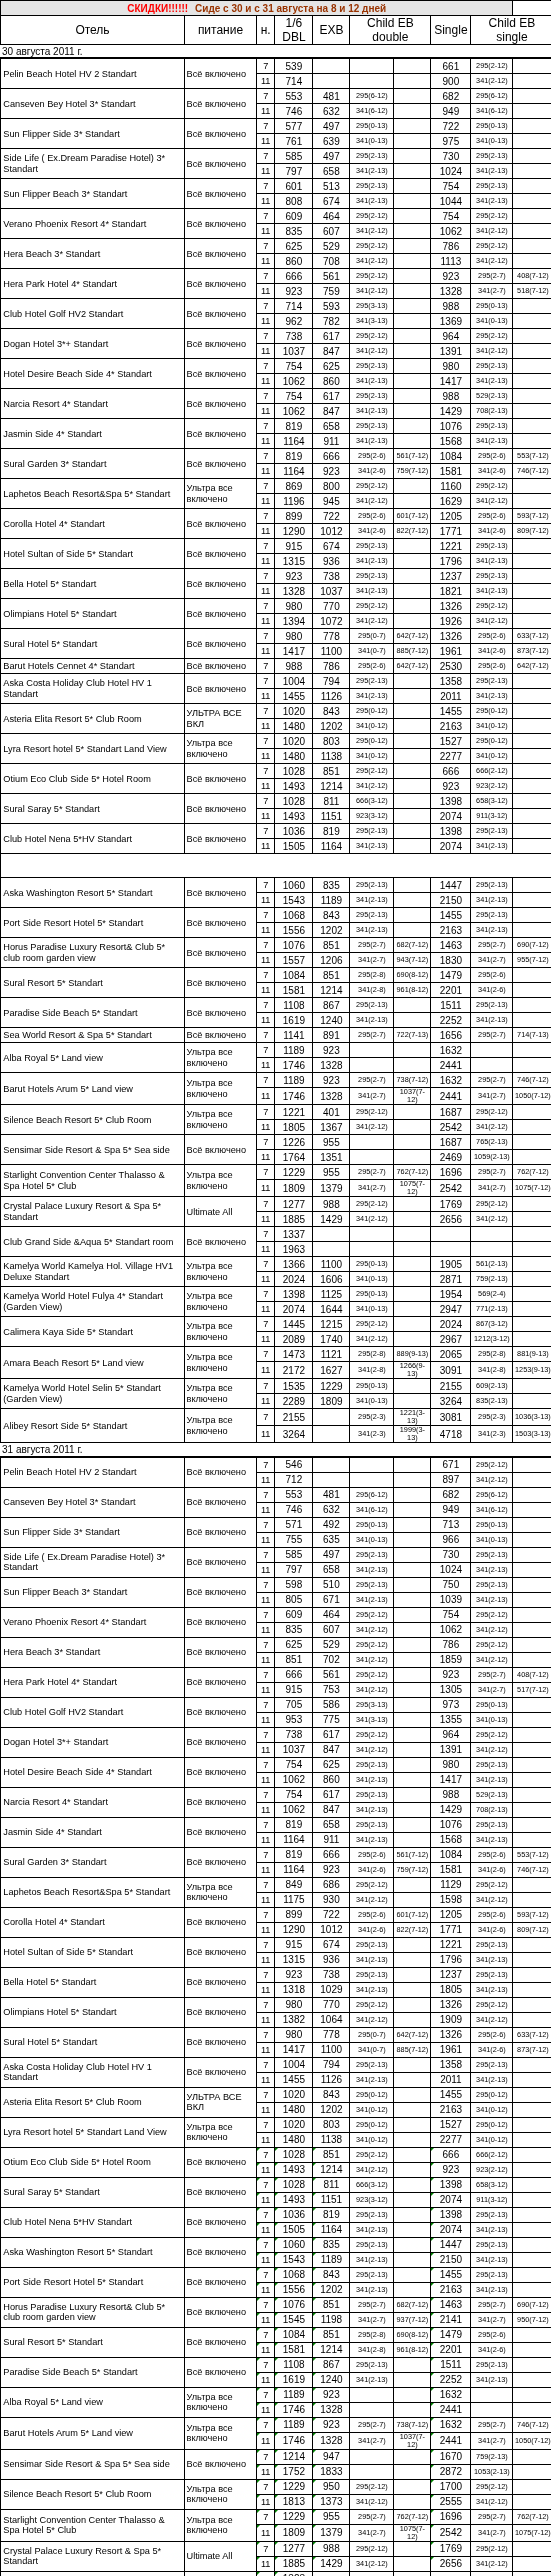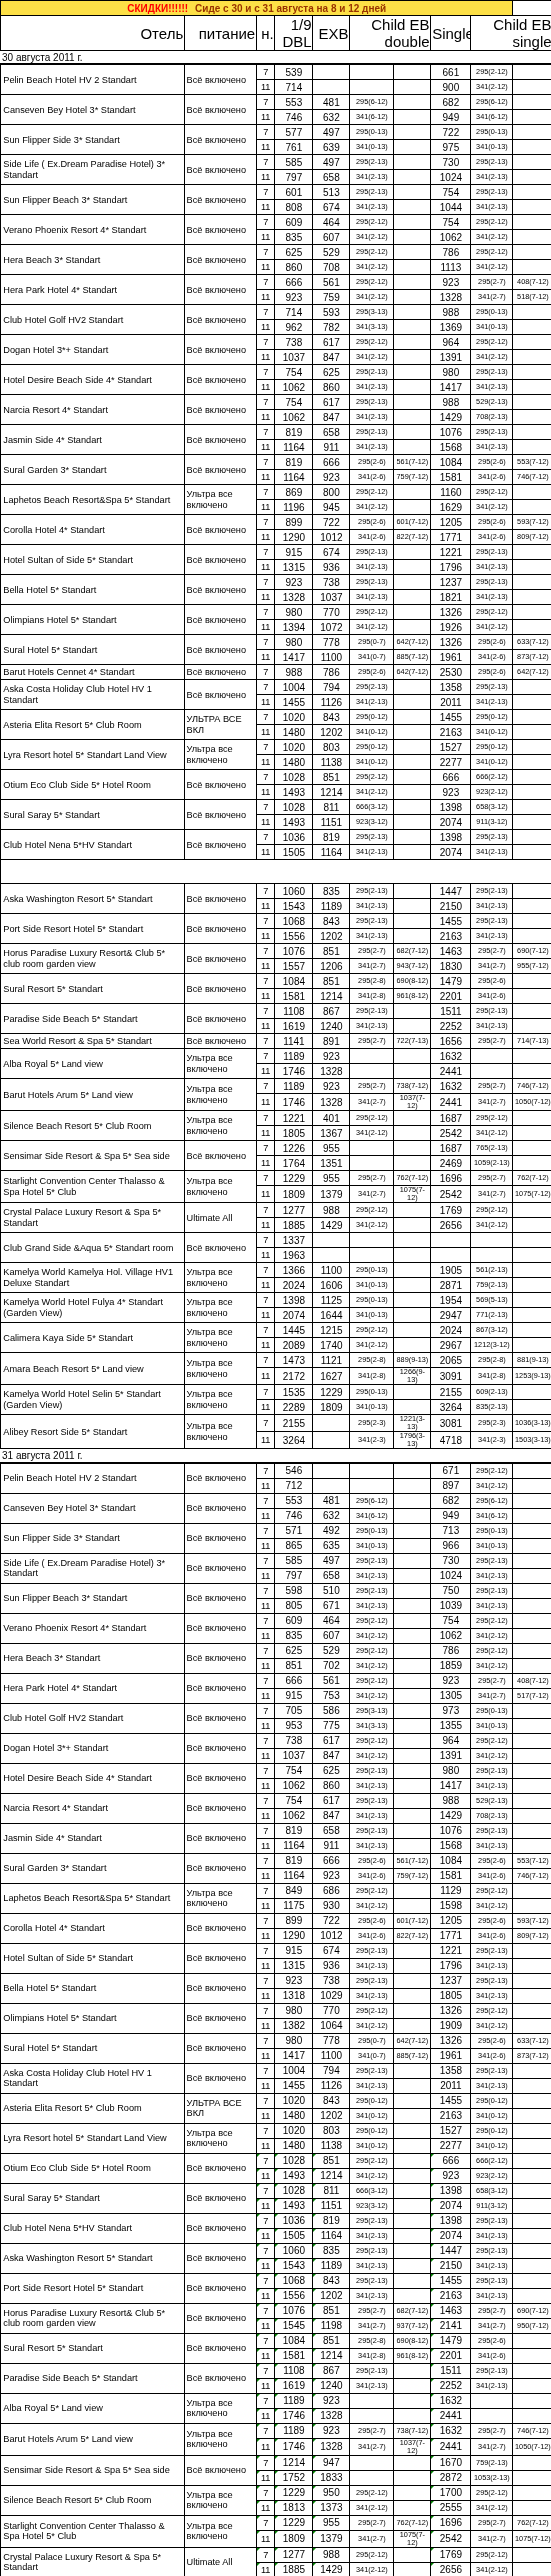--- a/index.html
+++ b/index.html
@@ -1,23 +1,23 @@
 <!DOCTYPE html>
 <html style="font-size:12.3px"><head>
 <meta charset="utf-8">
 <style>
   html,body{margin:0;padding:0;background:#fff;}
   body{width:552px;font-family:"Liberation Sans",sans-serif;color:#000;}
   table{border-collapse:collapse;width:552px;table-layout:fixed;}
   td{border:0.8px solid #000;padding:0 1.5px;overflow:hidden;vertical-align:middle;}
-  tr.banner td{height:12.3px;background:#fde047;text-align:center;border:0.8px solid #000;}
+  tr.banner td{height:12.3px;background:#e5e5e5;text-align:center;border:0.8px solid #000;}
   tr.banner td.banner-end{background:#fff;}
   .disc{color:#FF0000;font-weight:bold;font-size:10px;}
   .btitle{color:#993300;font-weight:bold;font-size:10px;}
-  tr.cols td{height:11.5px;text-align:right;font-size:15px;padding:0 0.8px;}
+  tr.cols td{height:11.5px;text-align:center;font-size:12px;padding:0 0.8px;}
   tr.section td{border:none;border-bottom:2.3px solid #000;font-size:10px;height:12.3px;padding-left:1.5px;background:#fff;}
   tr.sub td{height:14px;}
   tr.hfirst td{border-top:1.5px solid #000;}
   td.hname{font-size:9.2px;padding-left:2.3px;line-height:1.15;}
   td.meal{font-size:9.2px;line-height:1.15;}
   td.nights{text-align:center;font-size:9.2px;}
   td.num{text-align:center;font-size:10px;}
   td.chd{text-align:center;font-size:7.3px;padding:0 0.8px;line-height:1.1;word-wrap:break-word;}
   tr.spacer td{height:23px;border:0.8px solid #000;border-top:1.5px solid #000;border-bottom:1.5px solid #000;}
   td.gm{position:relative;}
@@ -41,21 +41,21 @@
   </colgroup>
   <thead>
     <tr class="banner">
       <td colspan="9"><span class="disc">СКИДКИ!!!!!!</span>&nbsp;&nbsp;<span class="btitle">Сиде с 30 и с 31 августа на 8 и 12 дней</span></td>
       <td class="banner-end"></td>
     </tr>
     <tr class="cols">
       <td>Отель</td>
       <td>питание</td>
       <td>н.</td>
-      <td>1/9 DBL</td>
+      <td>1/6 DBL</td>
       <td>EXB</td>
       <td colspan="2">Child EB double</td>
       <td>Single</td>
       <td colspan="2">Child EB single</td>
     </tr>
   </thead>
   <tbody id="tb">
       <tr class="section">
         <td colspan="10">30 августа 2011 г.</td>
       </tr>
@@ -946,21 +946,21 @@
       </tr>
       <tr class="sub hfirst">
         <td class="hname" rowspan="2">Kamelya World Hotel Fulya 4* Standart (Garden View)</td>
         <td class="meal" rowspan="2">Ультра все включено</td>
         <td class="nights">7</td>
         <td class="num">1398</td>
         <td class="num">1125</td>
         <td class="chd">295(0-13)</td>
         <td class="chd"></td>
         <td class="num">1954</td>
-        <td class="chd">569(5-13)</td>
+        <td class="chd">569(2-4)</td>
         <td class="chd"></td>
       </tr>
       <tr class="sub">
         <td class="nights">11</td>
         <td class="num">2074</td>
         <td class="num">1644</td>
         <td class="chd">341(0-13)</td>
         <td class="chd"></td>
         <td class="num">2947</td>
         <td class="chd">771(2-13)</td>
@@ -1042,21 +1042,21 @@
         <td class="chd">1221(3-13)</td>
         <td class="num">3081</td>
         <td class="chd">295(2-3)</td>
         <td class="chd">1036(3-13)</td>
       </tr>
       <tr class="sub">
         <td class="nights">11</td>
         <td class="num">3264</td>
         <td class="num"></td>
         <td class="chd">341(2-3)</td>
-        <td class="chd">1796(3-13)</td>
+        <td class="chd">1999(3-13)</td>
         <td class="num">4718</td>
         <td class="chd">341(2-3)</td>
         <td class="chd">1503(3-13)</td>
       </tr>
       <tr class="section">
         <td colspan="10">31 августа 2011 г.</td>
       </tr>
       <tr class="sub hfirst">
         <td class="hname" rowspan="2">Pelin Beach Hotel HV 2 Standart</td>
         <td class="meal" rowspan="2">Всё включено</td>
@@ -1108,21 +1108,21 @@
         <td class="num">571</td>
         <td class="num">492</td>
         <td class="chd">295(0-13)</td>
         <td class="chd"></td>
         <td class="num">713</td>
         <td class="chd">295(0-13)</td>
         <td class="chd"></td>
       </tr>
       <tr class="sub">
         <td class="nights">11</td>
-        <td class="num">865</td>
+        <td class="num">755</td>
         <td class="num">635</td>
         <td class="chd">341(0-13)</td>
         <td class="chd"></td>
         <td class="num">966</td>
         <td class="chd">341(0-13)</td>
         <td class="chd"></td>
       </tr>
       <tr class="sub hfirst">
         <td class="hname" rowspan="2">Side Life ( Ex.Dream Paradise Hotel) 3* Standart</td>
         <td class="meal" rowspan="2">Всё включено</td>

